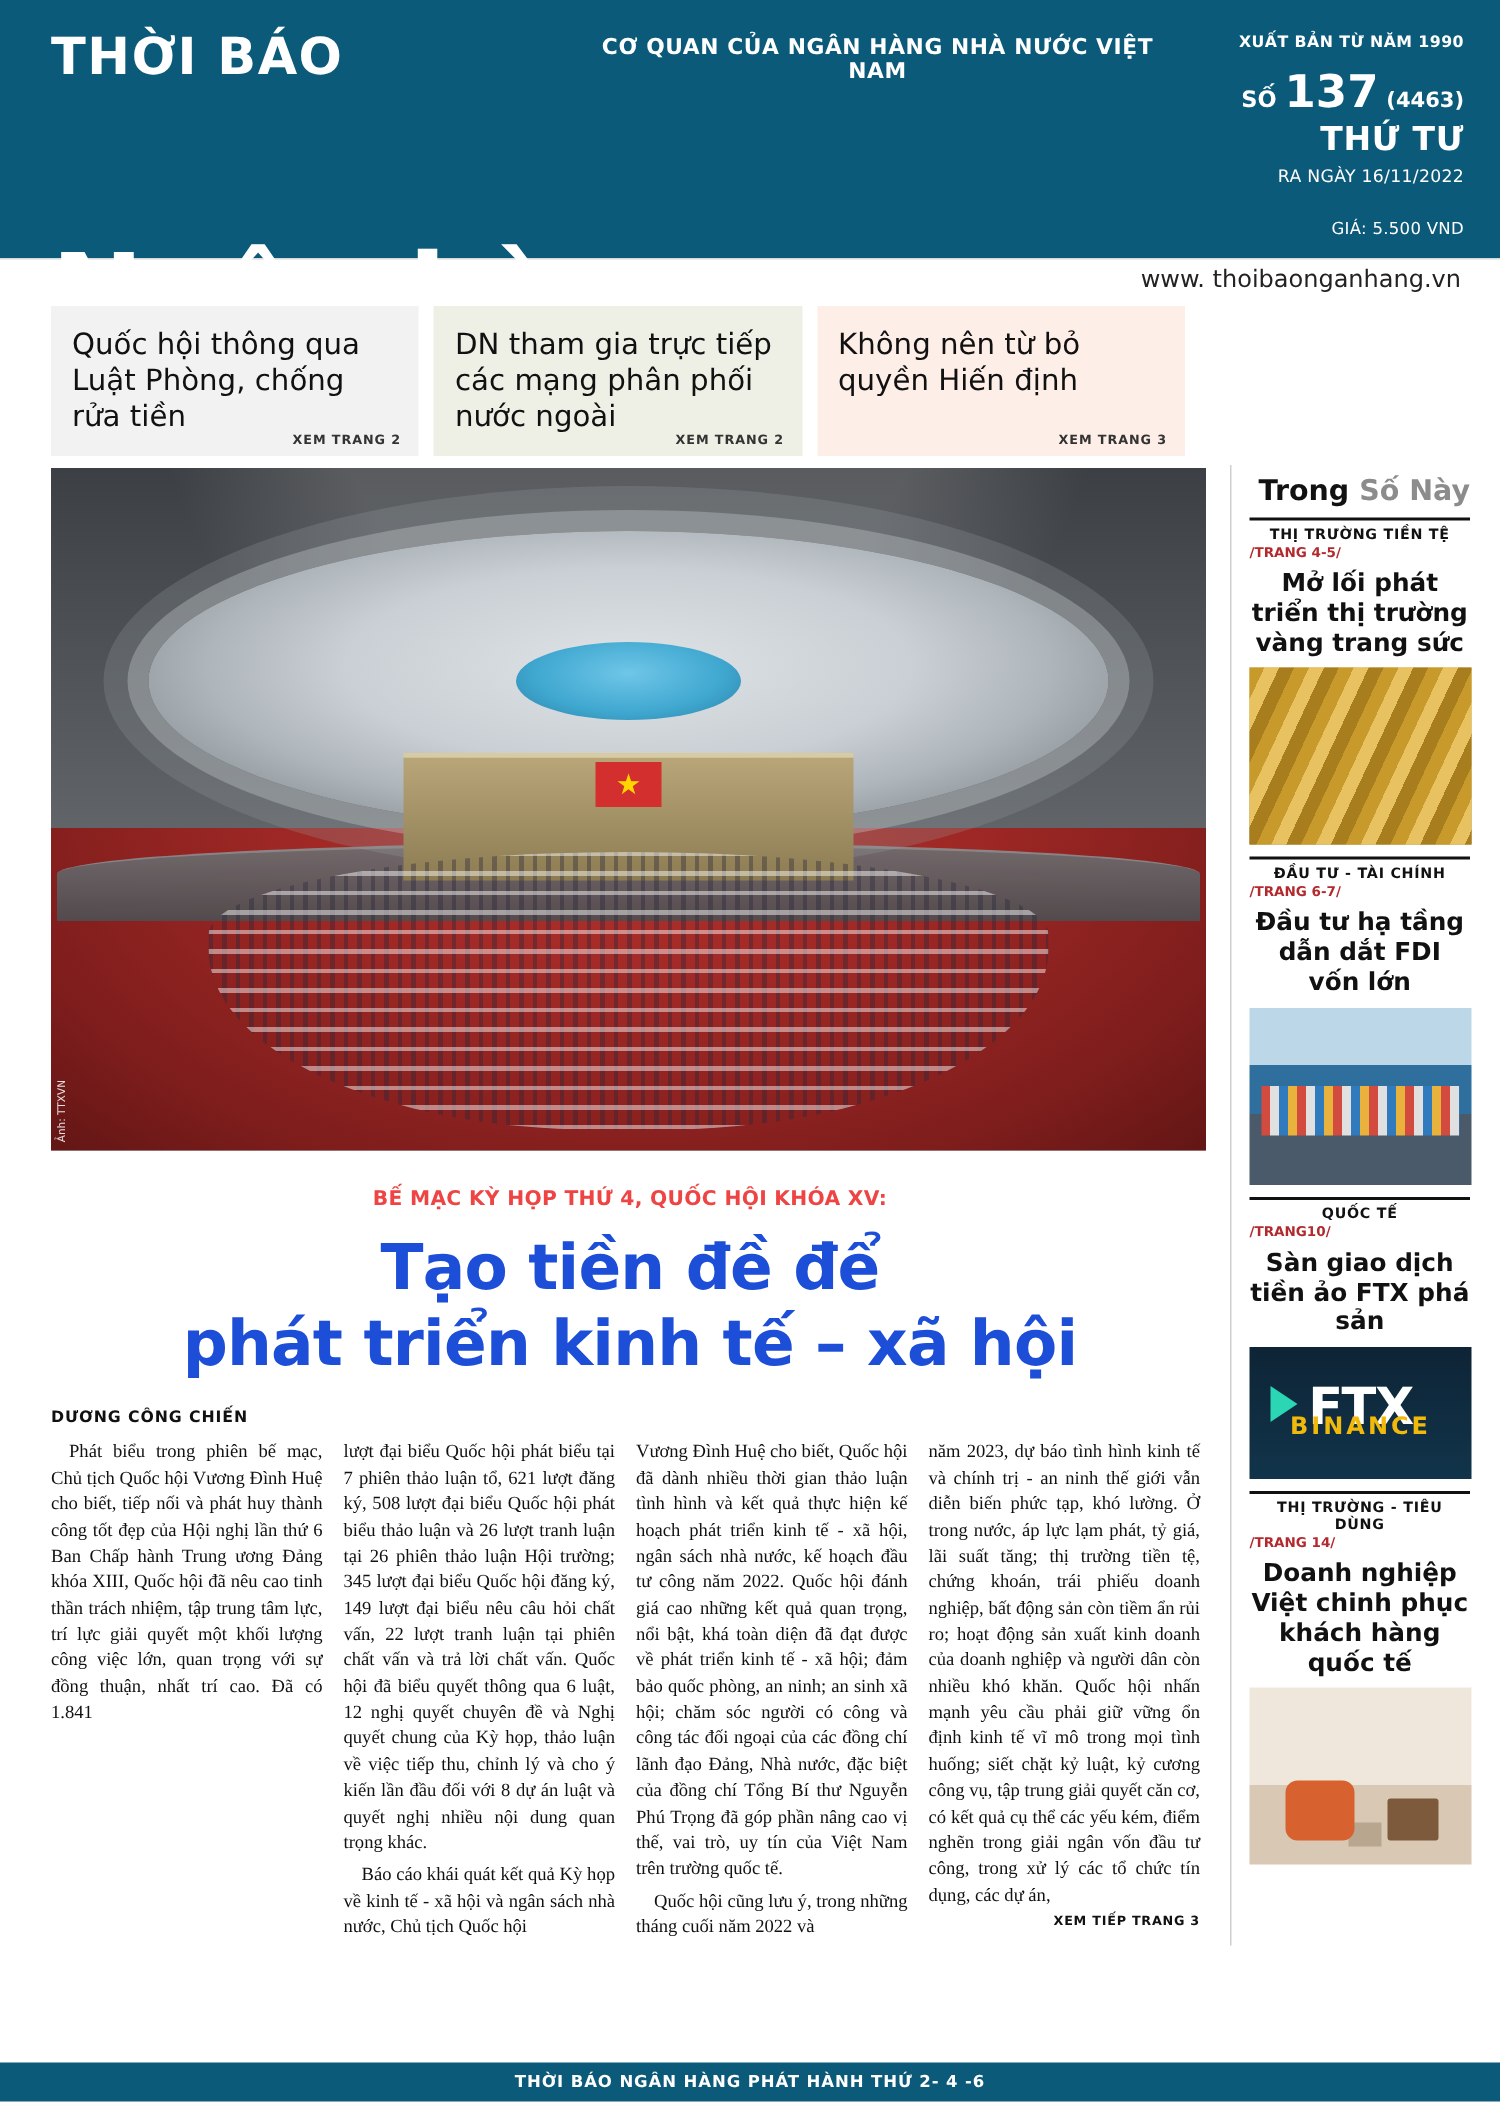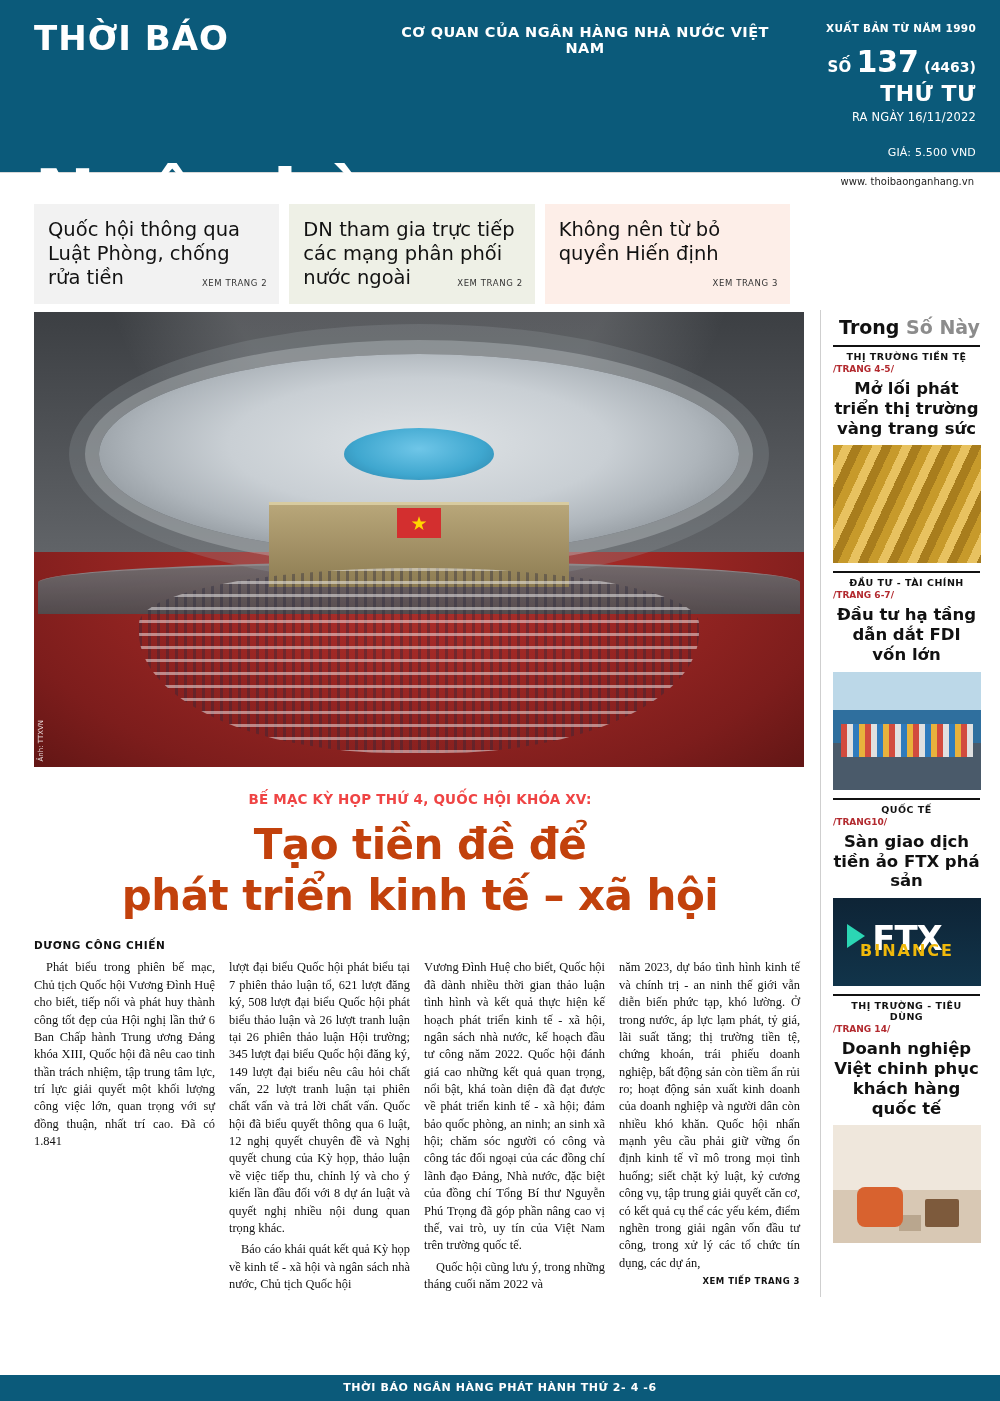--- a/index.html
+++ b/index.html
@@ -67,21 +67,21 @@
   .mh-day { font-size:22px; font-weight:bold; margin-top:2px; letter-spacing:0.5px; }
   .mh-date { font-size:11.5px; margin-top:4px; letter-spacing:0.2px; }
   .mh-price { font-size:11px; font-weight:normal; margin-top:22px; letter-spacing:0.2px; }
 
   .mh-url-bar {
     height:22px;
     border-top:1px solid #d8d8d8;
     text-align:right;
     padding:3px 26px 0 0;
     font-family:"DejaVu Sans", sans-serif;
-    font-size:10px;
+    font-size:16px;
     color:#222;
   }
 
   
   .teasers {
     display:flex;
     gap:10px;
     padding:10px 0 6px 34px;
     width:790px;
   }
@@ -97,24 +97,24 @@
   .teaser h3 {
     margin:0;
     font-family:"DejaVu Sans", sans-serif;
     font-weight:normal;
     font-size:19.5px;
     line-height:1.22;
     color:#111;
   }
   .teaser .more {
     position:absolute;
-    right:12px; bottom:16px;
+    right:12px; bottom:5px;
     font-family:"DejaVu Sans", sans-serif;
     font-size:8.5px;
-    font-weight:normal;
+    font-weight:bold;
     letter-spacing:0.6px;
     color:#333;
   }
 
   
   .body-wrap { display:flex; padding:0 20px 0 34px; }
   .left-col { width:790px; }
   .right-col {
     width:160px;
     margin-left:14px;
@@ -208,21 +208,21 @@
     color:#ef4444;
   }
   .headline {
     text-align:center;
     font-family:"DejaVu Sans", sans-serif;
     font-weight:bold;
     font-size:42px;
     line-height:1.22;
     letter-spacing:-0.5px;
     margin:0 0 18px 0;
-    color:#c2410c;
+    color:#1d4ed8;
   }
 
   
   .byline {
     font-family:"DejaVu Sans", sans-serif;
     font-weight:bold;
     font-size:10.5px;
     letter-spacing:0.6px;
     margin:6px 0 8px 0;
   }

